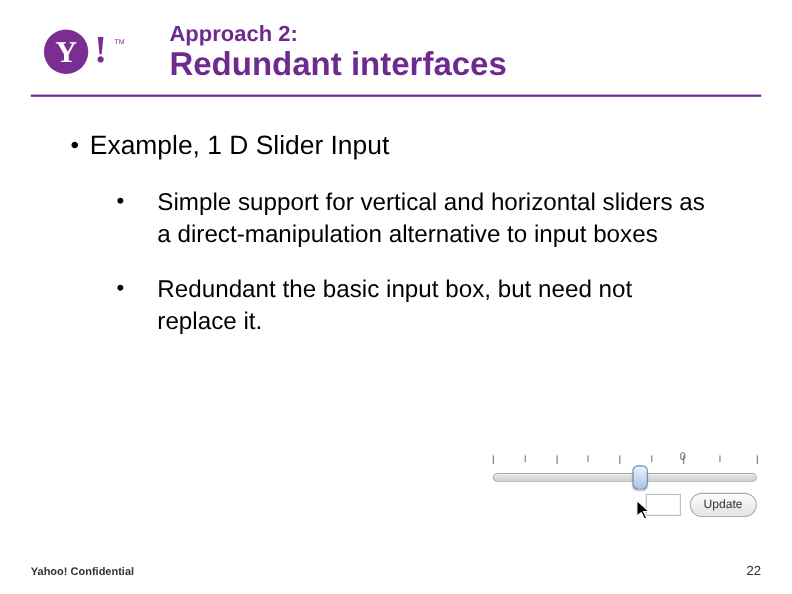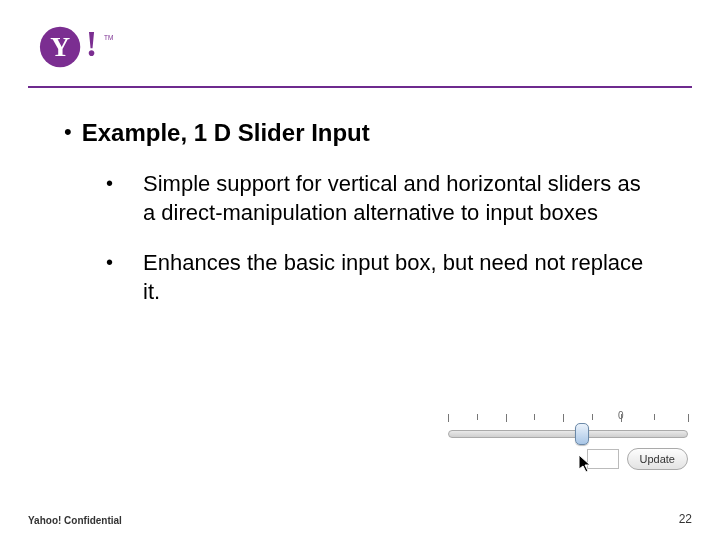--- a/index.html
+++ b/index.html
@@ -6,21 +6,21 @@
   html, body { width: 720px; height: 540px; font-family: Arial, Helvetica, sans-serif; background: #fff; color: #000; }
   .slide { position: relative; width: 720px; height: 540px; padding: 18px 28px 30px 28px; }
   .header { display: flex; align-items: flex-start; gap: 16px; padding-bottom: 10px; border-bottom: 2px solid #6e2a8e; margin-bottom: 30px; }
   .logo { width: 110px; height: 58px; flex-shrink: 0; display: flex; align-items: center; justify-content: center; }
   .titles { padding-top: 2px; }
   .kicker { font-size: 20px; font-weight: bold; color: #6e2a8e; line-height: 1.1; }
   .title { font-size: 30px; font-weight: bold; color: #6e2a8e; line-height: 1.1; }
   .body { padding-left: 36px; }
   .bullet-l1 { font-size: 24px; margin-bottom: 22px; display: flex; align-items: flex-start; gap: 10px; }
   .bullet-l1 .dot { font-size: 22px; line-height: 28px; }
-  .bullet-l1 .txt { line-height: 1.25; font-weight: bold; }
+  .bullet-l1 .txt { line-height: 1.25; }
   .bullet-l2 { font-size: 22px; margin: 0 0 22px 42px; display: flex; align-items: flex-start; gap: 10px; max-width: 540px; }
   .bullet-l2 .dot { font-size: 20px; line-height: 26px; }
   .bullet-l2 .txt { line-height: 1.3; margin-left: 20px; }
   .slider-figure { position: absolute; right: 32px; bottom: 70px; width: 240px; }
   .ticks { position: relative; height: 14px; width: 100%; }
   .tick { position: absolute; top: 0; width: 1px; height: 8px; background: #777; }
   .tick.mid { height: 6px; }
   .zero-label { position: absolute; top: -4px; font-size: 10px; color: #666; transform: translateX(-50%); }
   .track { position: relative; height: 8px; background: linear-gradient(#e9e9e9, #cfcfcf); border: 1px solid #aaa; border-radius: 4px; margin-top: 2px; }
   .thumb { position: absolute; top: 50%; transform: translate(-50%, -50%); width: 14px; height: 22px; background: linear-gradient(#eaf2fb, #a9c6e6); border: 1px solid #6b89a8; border-radius: 5px; box-shadow: 0 1px 1px rgba(0,0,0,.25); }
@@ -38,34 +38,38 @@
 
   <div class="header">
     <div class="logo">
       <svg viewBox="0 0 120 60" width="110" height="58">
         <circle cx="35" cy="30" r="22" fill="#7b2e91"></circle>
         <text x="35" y="40" text-anchor="middle" font-family="Georgia, 'Times New Roman', serif" font-weight="bold" font-size="30" fill="#ffffff">Y</text>
         <text x="63" y="40" font-family="Georgia, serif" font-weight="bold" font-size="38" fill="#7b2e91">!</text>
         <text x="83" y="22" font-family="Arial" font-size="7" fill="#7b2e91">TM</text>
       </svg>
     </div>
+    <div class="titles">
+      <div class="kicker">Approach 2:</div>
+      <div class="title">Redundant interfaces</div>
+    </div>
   </div>
 
   <div class="body">
     <div class="bullet-l1">
       <span class="dot">•</span>
       <span class="txt">Example, 1 D Slider Input</span>
     </div>
     <div class="bullet-l2">
       <span class="dot">•</span>
       <span class="txt">Simple support for vertical and horizontal sliders as a direct-manipulation alternative to input boxes</span>
     </div>
     <div class="bullet-l2">
       <span class="dot">•</span>
-      <span class="txt">Enhances the basic input box, but need not replace it.</span>
+      <span class="txt">Redundant the basic input box, but need not replace it.</span>
     </div>
   </div>
 
   <div class="slider-figure">
     <div class="ticks">
       <div class="tick" style="left:0%"></div>
       <div class="tick mid" style="left:12%"></div>
       <div class="tick" style="left:24%"></div>
       <div class="tick mid" style="left:36%"></div>
       <div class="tick" style="left:48%"></div>

